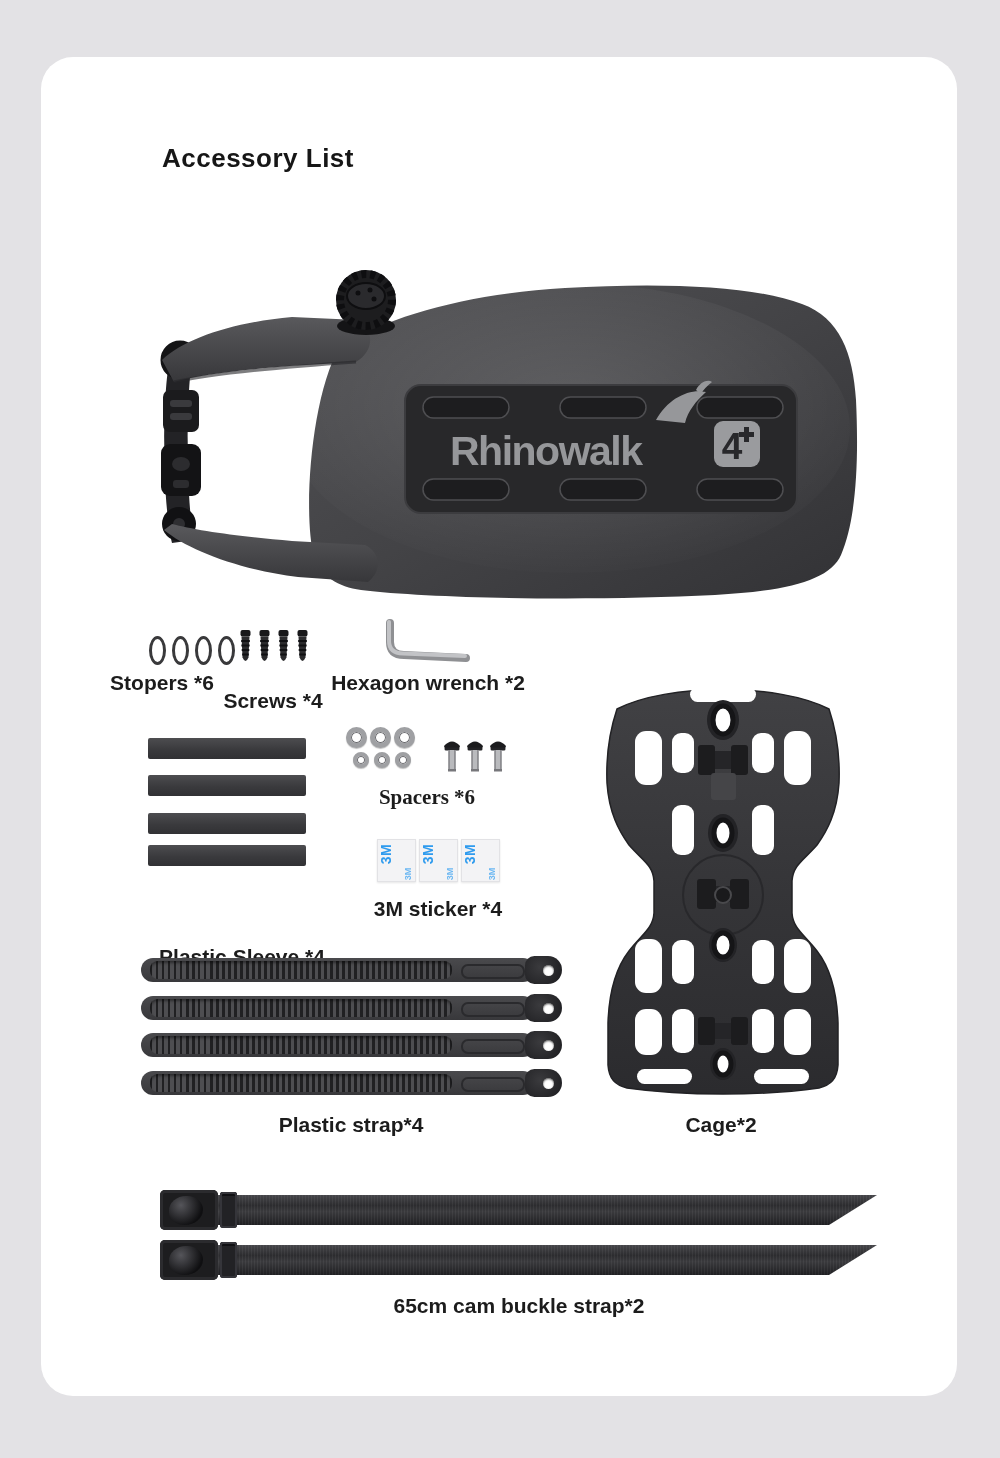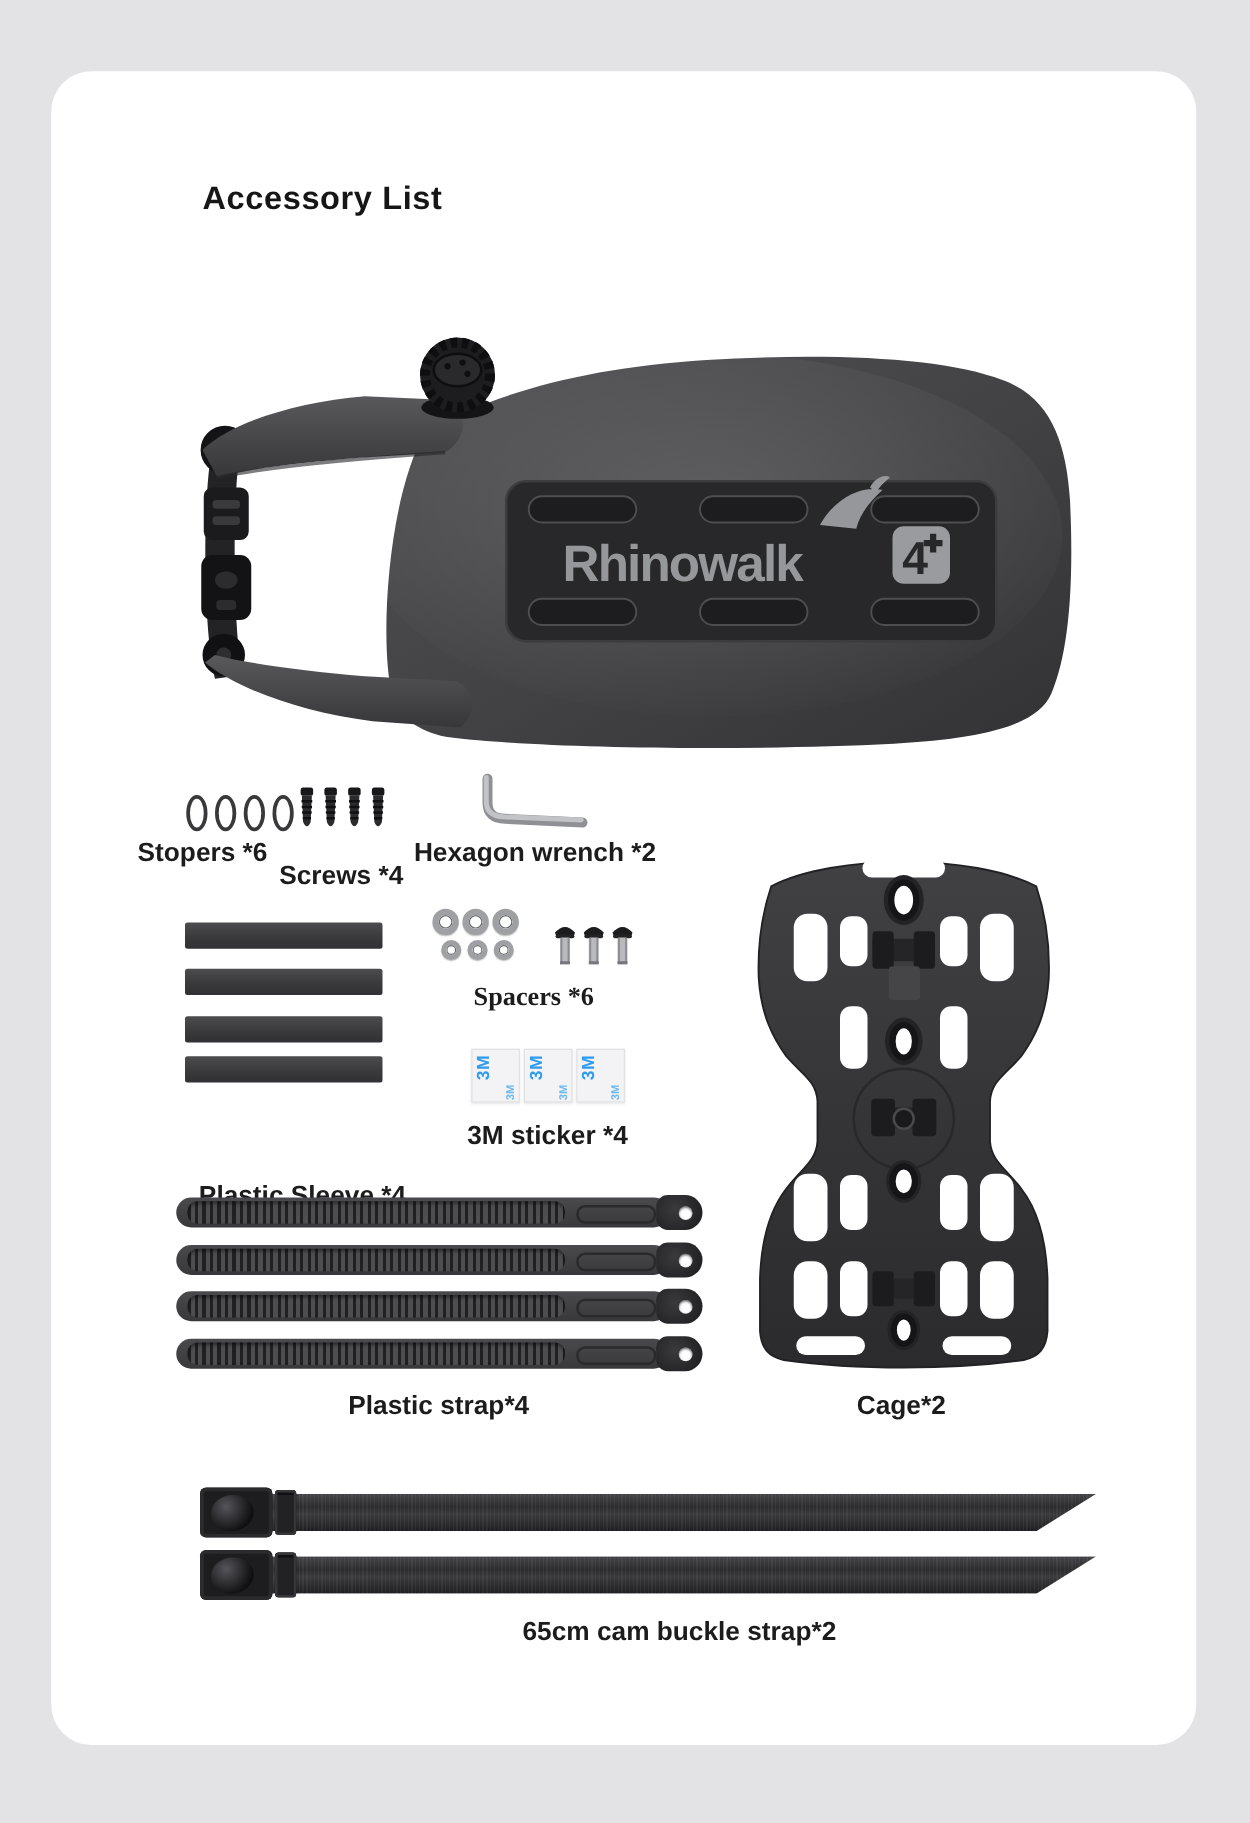--- a/index.html
+++ b/index.html
@@ -381,14 +381,14 @@
       </div>
     <div class="keeper"></div>
   </div>
   <div class="cstrap" style="top:1240px;">
     <div class="web"></div>
     <div class="buckle">
         <div class="cam"></div>
       </div>
     <div class="keeper"></div>
   </div>
-  <div class="lbl" style="left:369px;top:1294px;width:300px;text-align:right;">65cm cam buckle strap*2</div>
+  <div class="lbl" style="left:369px;top:1294px;width:300px;">65cm cam buckle strap*2</div>
 </div>
 
 </body></html>

